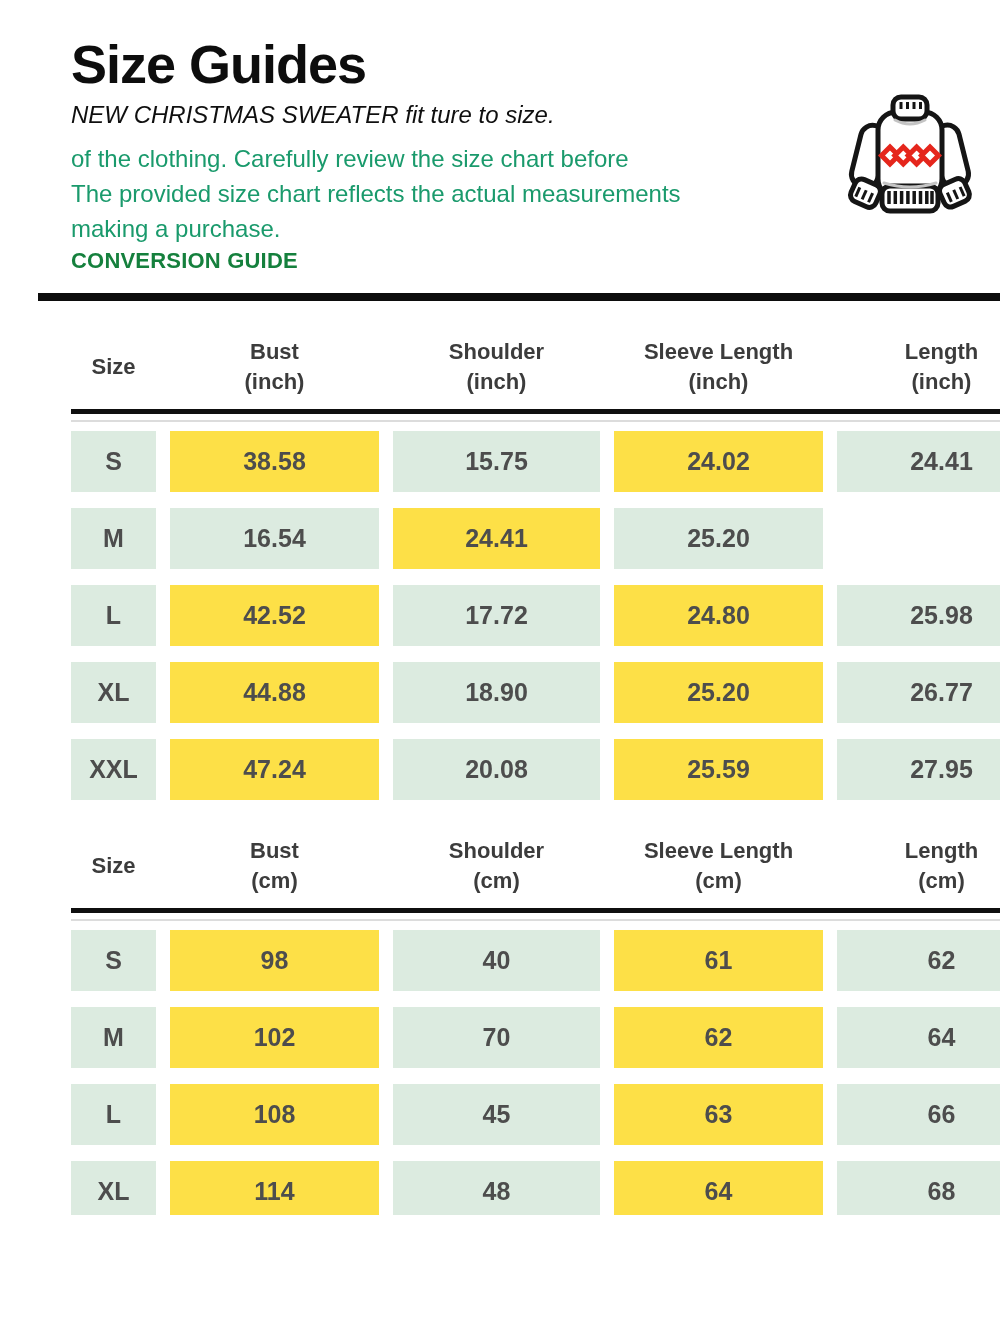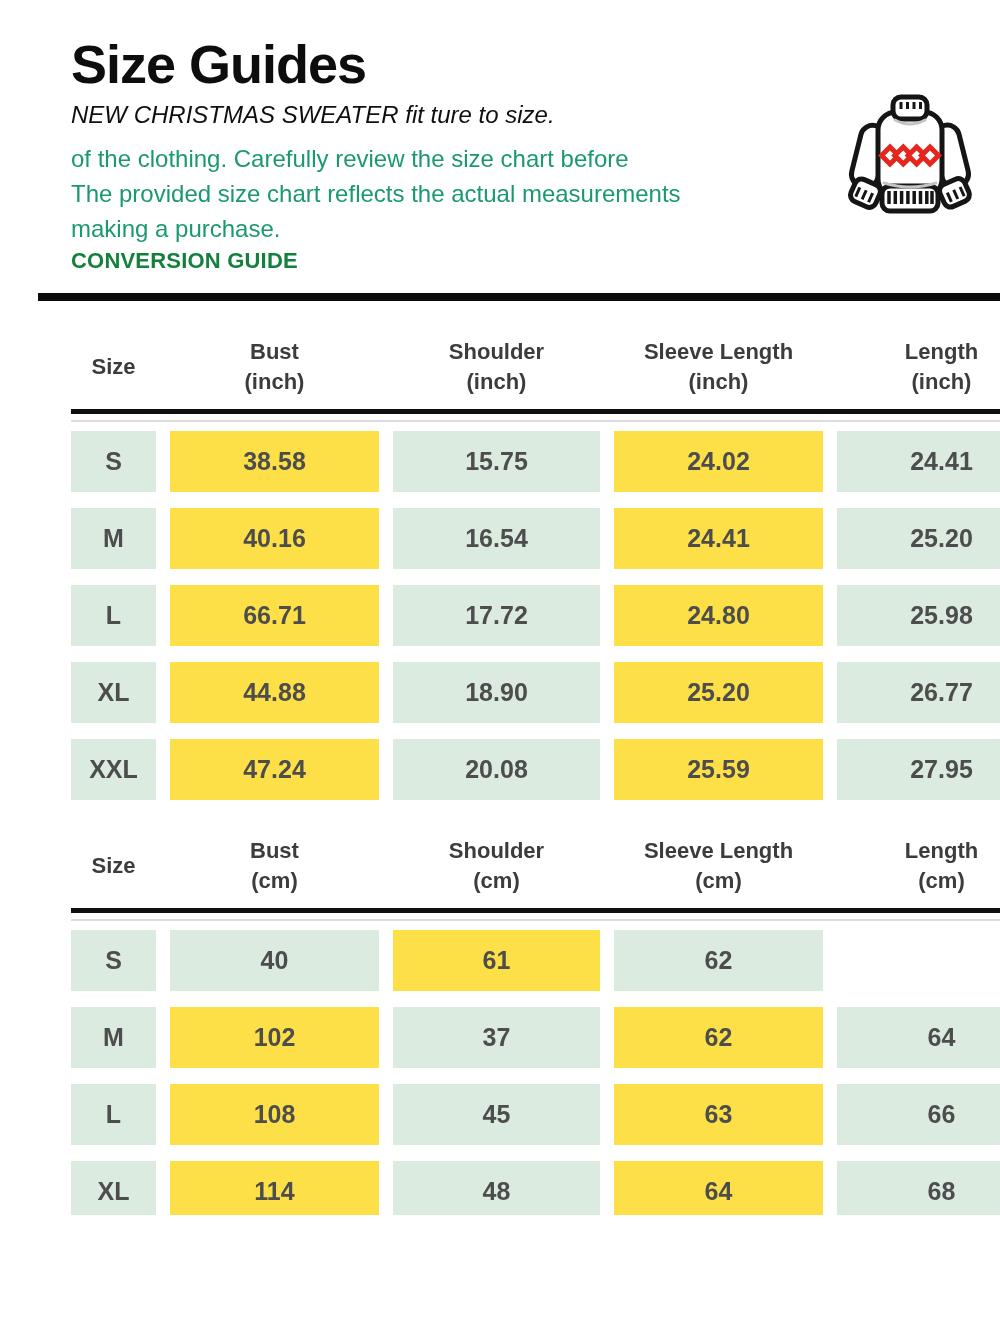--- a/index.html
+++ b/index.html
@@ -133,28 +133,27 @@
         <div class="tbody">
           <div class="trow">
             <div class="cell light">S</div>
             <div class="cell dark">38.58</div>
             <div class="cell light">15.75</div>
             <div class="cell dark">24.02</div>
             <div class="cell light">24.41</div>
           </div>
           <div class="trow">
             <div class="cell light">M</div>
-            <div class="cell dark">40.16</div>
             <div class="cell light">16.54</div>
             <div class="cell dark">24.41</div>
             <div class="cell light">25.20</div>
           </div>
           <div class="trow">
             <div class="cell light">L</div>
-            <div class="cell dark">66.71</div>
+            <div class="cell dark">42.52</div>
             <div class="cell light">17.72</div>
             <div class="cell dark">24.80</div>
             <div class="cell light">25.98</div>
           </div>
           <div class="trow">
             <div class="cell light">XL</div>
             <div class="cell dark">44.88</div>
             <div class="cell light">18.90</div>
             <div class="cell dark">25.20</div>
             <div class="cell light">26.77</div>
@@ -188,28 +187,29 @@
           <div class="hcell">
             <div>Length</div>
             <div>(cm)</div>
           </div>
         </div>
         <div class="rule"></div>
         <div class="subrule"></div>
         <div class="tbody">
           <div class="trow">
             <div class="cell light">S</div>
+            <div class="cell dark">98</div>
             <div class="cell light">40</div>
             <div class="cell dark">61</div>
             <div class="cell light">62</div>
           </div>
           <div class="trow">
             <div class="cell light">M</div>
             <div class="cell dark">102</div>
-            <div class="cell light">37</div>
+            <div class="cell light">70</div>
             <div class="cell dark">62</div>
             <div class="cell light">64</div>
           </div>
           <div class="trow">
             <div class="cell light">L</div>
             <div class="cell dark">108</div>
             <div class="cell light">45</div>
             <div class="cell dark">63</div>
             <div class="cell light">66</div>
           </div>

